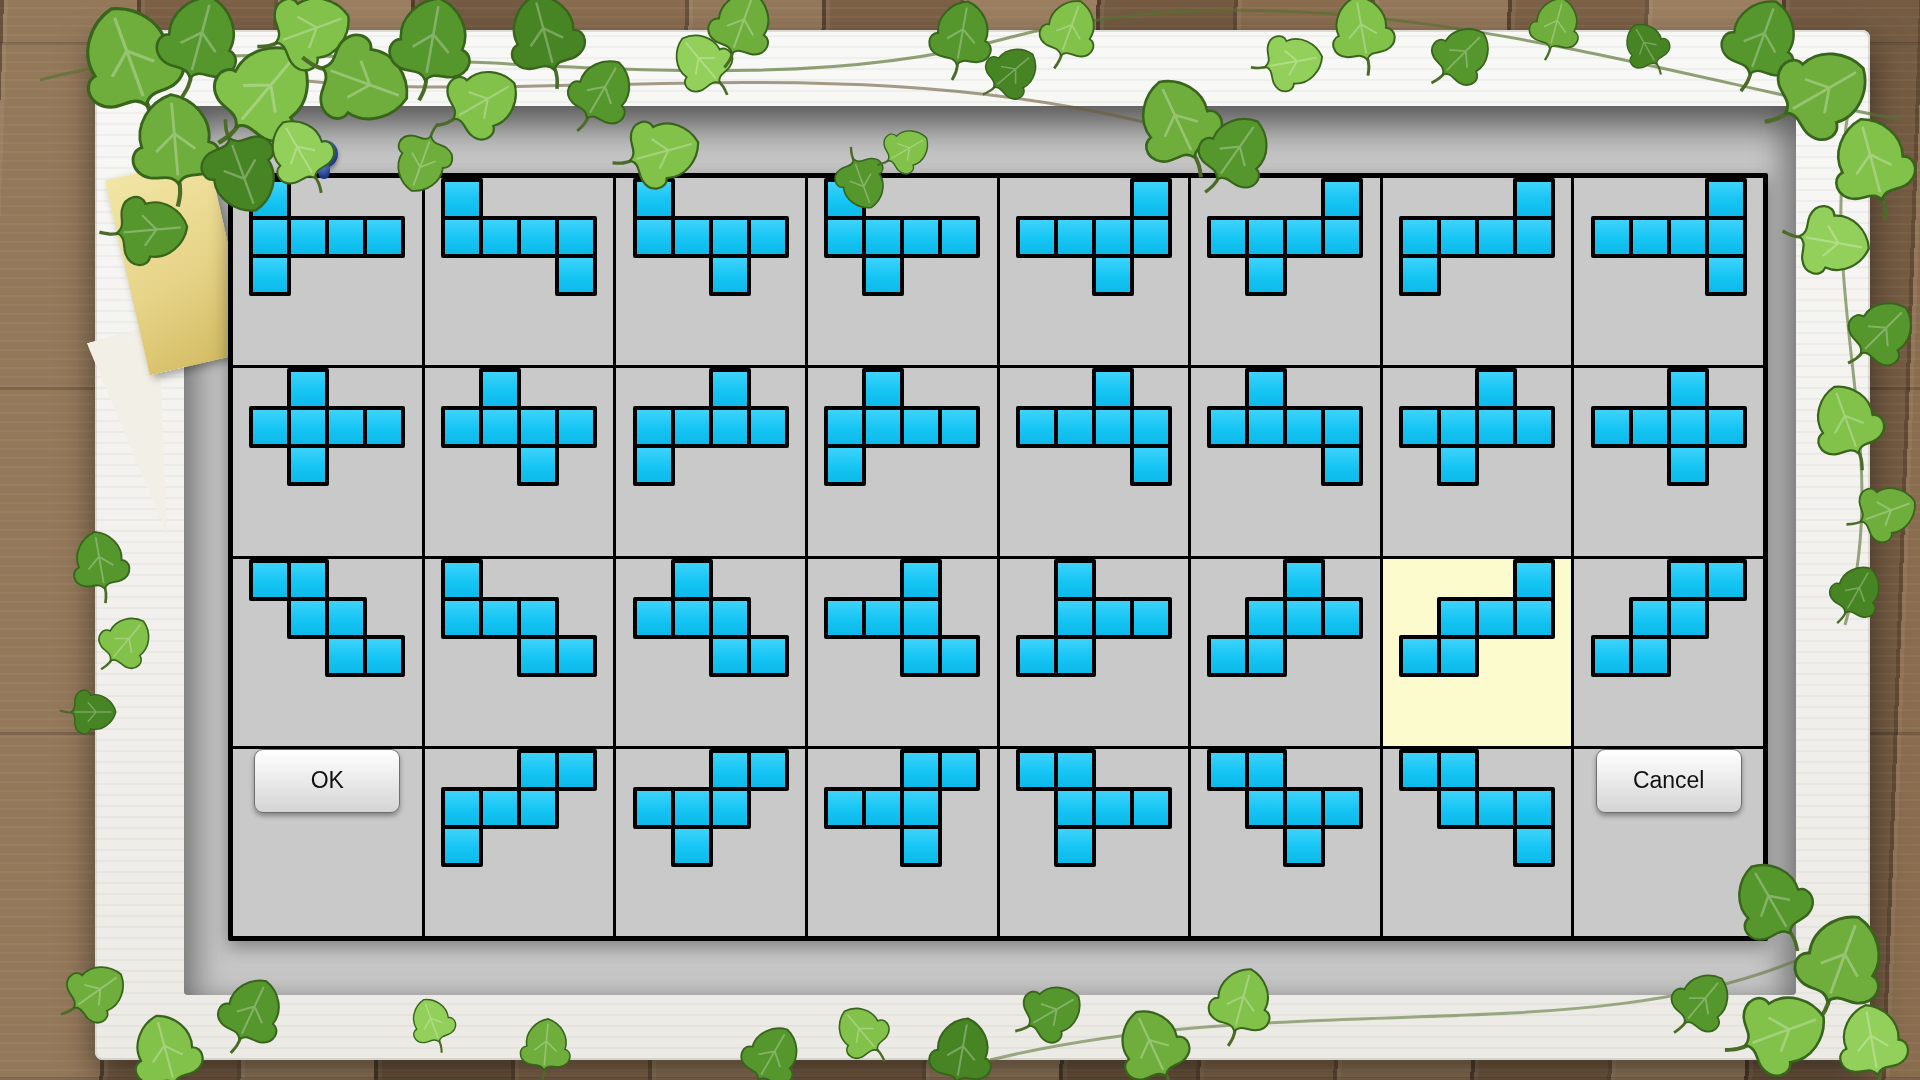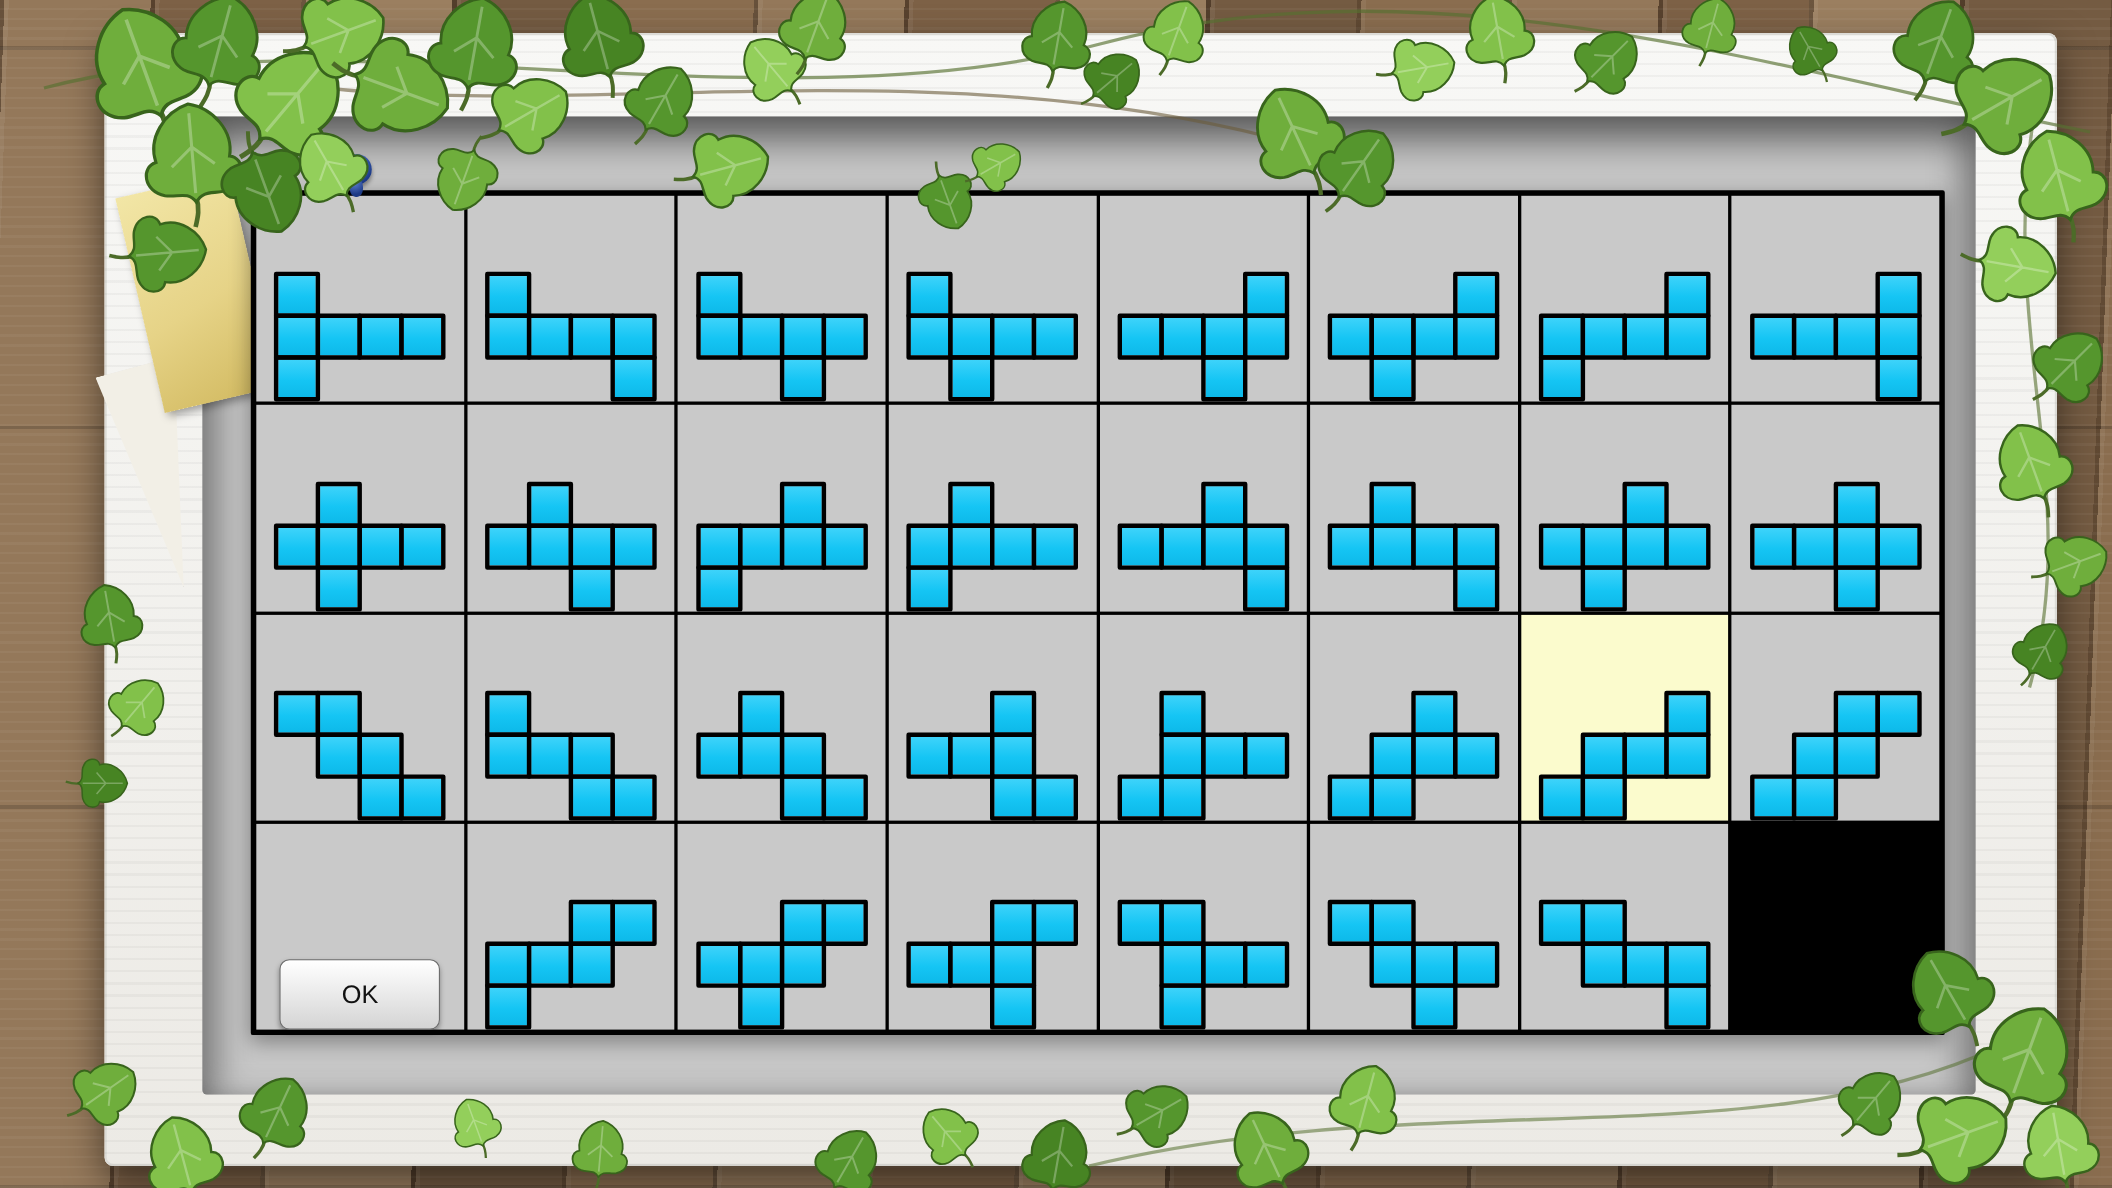--- a/index.html
+++ b/index.html
@@ -42,21 +42,21 @@
     background:radial-gradient(circle at 34% 28%, #7d9fe8 0%, #3a5cb4 45%, #1d3a85 75%, #142a63 100%);
     box-shadow:0 3px 4px rgba(0,0,0,.4);z-index:6;}
   .pin::after{content:"";position:absolute;left:8px;top:22px;width:12px;height:17px;border-radius:45%;
     background:radial-gradient(circle at 35% 25%, #5d7fd0, #1d3a85 70%);}
 
   
   .net-grid{position:absolute;left:228px;top:173px;width:1540px;height:768px;z-index:3;
     display:grid;grid-template-columns:repeat(8,1fr);grid-template-rows:repeat(4,1fr);
     gap:3px;background:#000;border:5px solid #000;border-radius:2px;box-sizing:border-box;
     box-shadow:0 6px 18px rgba(0,0,0,.35);}
-  .cell{background:var(--cell-bg,#c9c9c9);display:flex;align-items:flex-end;justify-content:center;}
+  .cell{background:var(--cell-bg,#c9c9c9);display:flex;align-items:flex-start;justify-content:center;}
   .cell.selected{background:var(--selected-bg,#fbfbcd);}
 
   
   .shape{position:relative;width:156px;height:118px;}
   .sq{position:absolute;width:42px;height:42px;box-sizing:border-box;border-radius:2px;
     background:linear-gradient(180deg,#3ed3fa 0%,var(--shape-fill,#15c5f4) 55%,#0db9e9 100%);
     border:4px solid var(--shape-border,#000);}
 
   
   .btn{width:146px;height:64px;border-radius:9px;border:1px solid #6e6e6e;
@@ -373,20 +373,23 @@
       </div>
       <div class="cell">
         <div class="shape">
           <div class="sq" style="left: 0px; top: 0px;"></div>
           <div class="sq" style="left: 38px; top: 0px;"></div>
           <div class="sq" style="left: 38px; top: 38px;"></div>
           <div class="sq" style="left: 76px; top: 38px;"></div>
           <div class="sq" style="left: 114px; top: 38px;"></div>
           <div class="sq" style="left: 114px; top: 76px;"></div>
         </div>
+      </div>
+      <div class="cell">
+        <button class="btn">Cancel</button>
       </div>
     </div>
   <div class="pin"></div>
 
   <svg class="ivy" viewBox="0 0 1920 1080" width="1920" height="1080">
     <defs>
       <g id="leaf">
         <path d="M0,26 C2,34 0,40 -2,46" fill="none" stroke="#4c6b28" stroke-width="3"></path>
         <path d="M0,-34 C16,-30 28,-14 24,2 C34,4 34,20 20,24 C12,26 5,22 0,30 C-5,22 -12,26 -20,24 C-34,20 -34,4 -24,2 C-28,-14 -16,-30 0,-34 Z" stroke="#38641c" stroke-width="2"></path>
         <path d="M0,-28 L0,24 M0,-6 L14,6 M0,-6 L-14,6" fill="none" stroke="rgba(255,255,255,.28)" stroke-width="2"></path>

